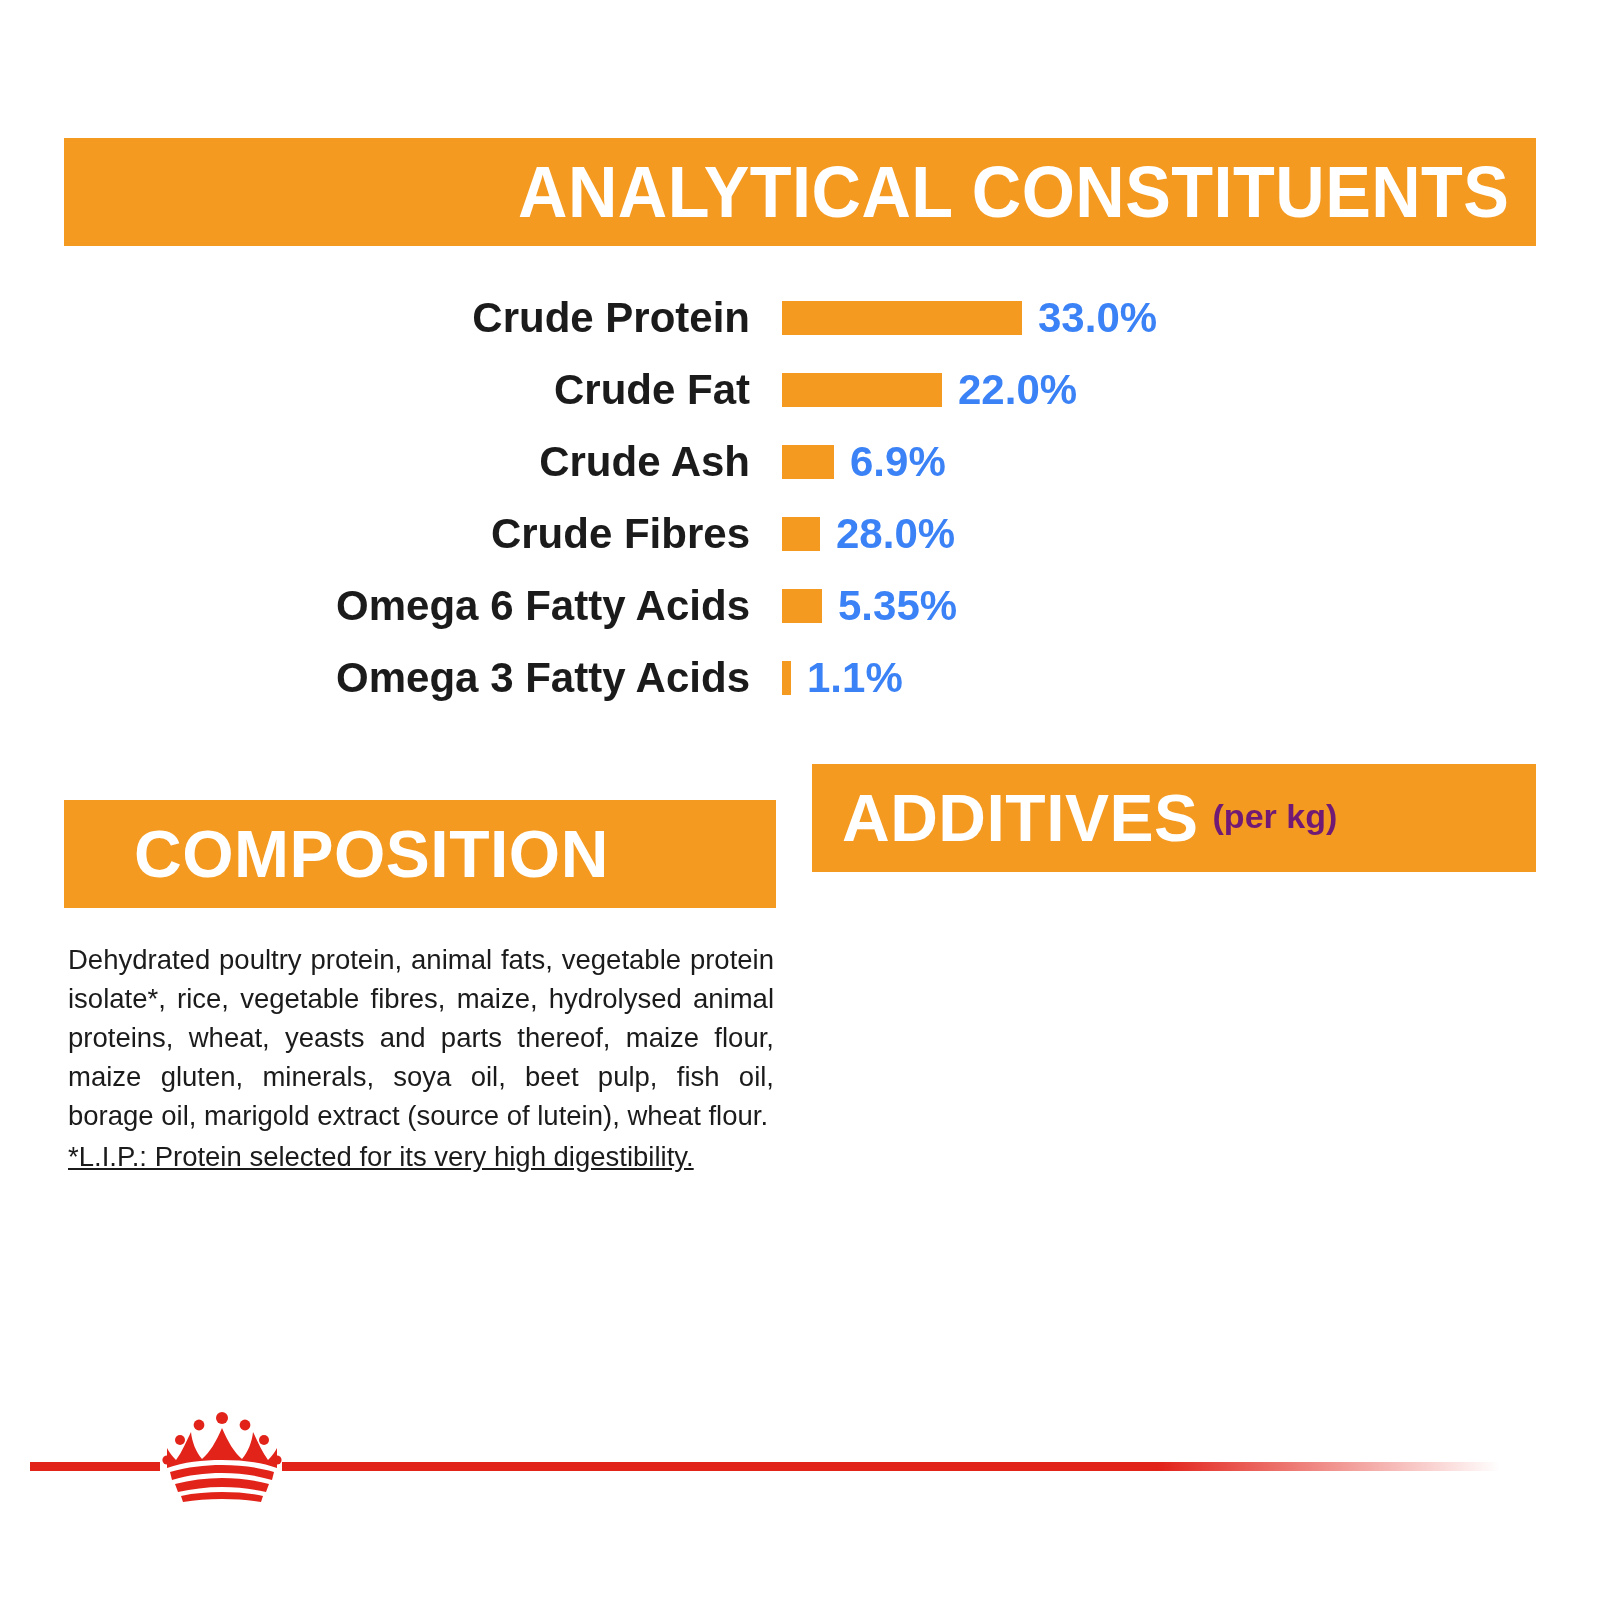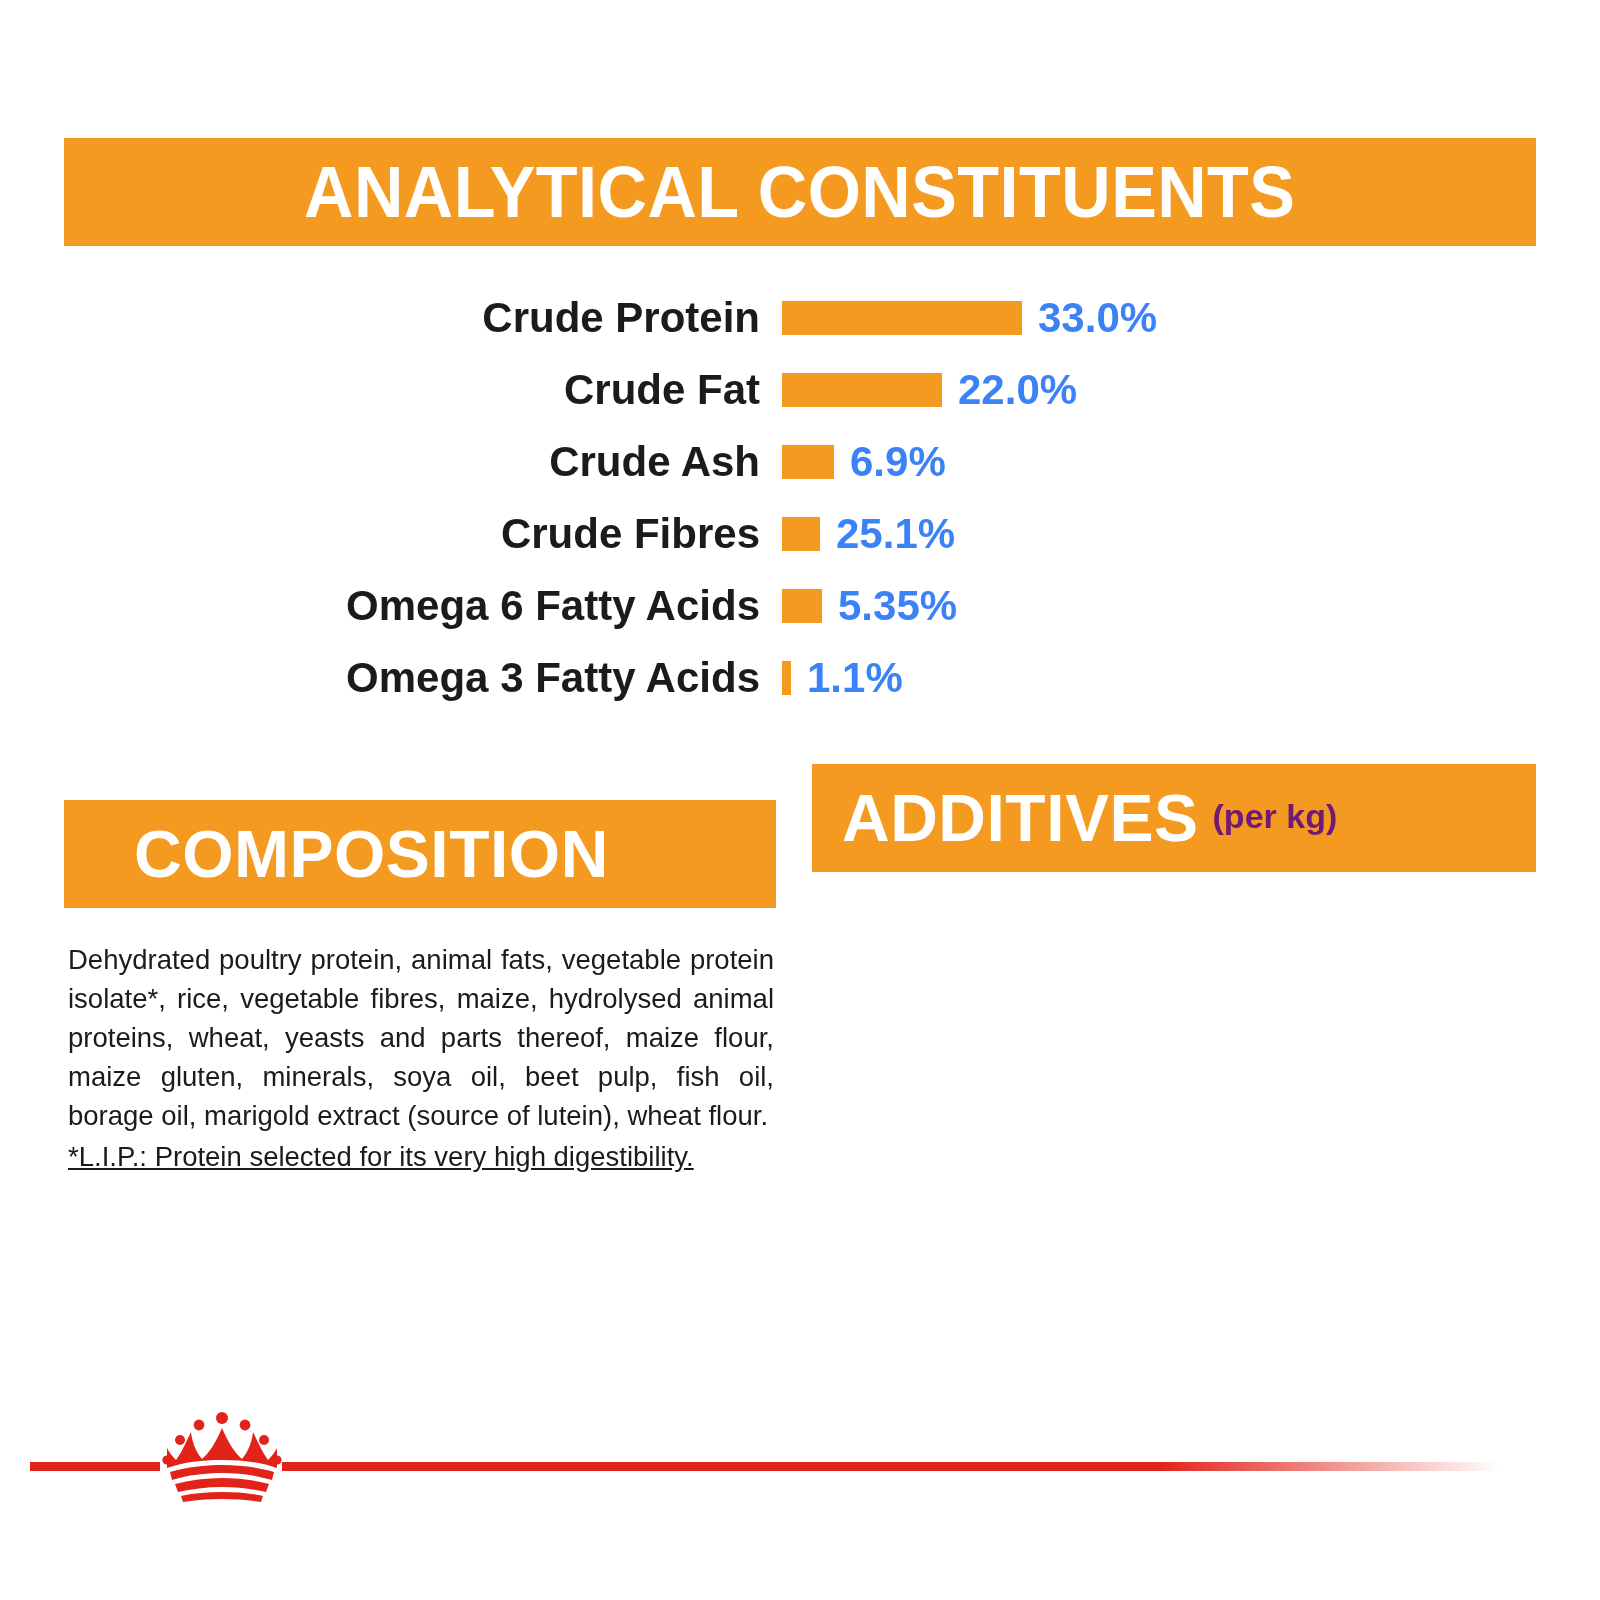--- a/index.html
+++ b/index.html
@@ -40,20 +40,21 @@
     font-stretch: condensed;
   }
 
   
   #ac-banner {
     position: absolute;
     left: 64px;
     top: 138px;
     width: 1472px;
     height: 108px;
+    justify-content: flex-end;
   }
   #ac-banner .banner-title {
     font-size: 72px;
     transform: scaleX(0.95);
   }
 
   
   #chart {
     position: absolute;
     left: 64px;
@@ -65,21 +66,21 @@
     display: flex;
     align-items: center;
     height: 72px;
   }
   .row-label {
     width: 718px;
     text-align: right;
     font-size: 42px;
     font-weight: bold;
     color: #1b1b1b;
-    padding-right: 22px;
+    padding-right: 32px;
     box-sizing: border-box;
     white-space: nowrap;
   }
   .row-bar {
     height: 34px;
     background: #F59A20;
     flex: 0 0 auto;
   }
   .row-value {
     font-size: 42px;
@@ -201,21 +202,21 @@
 
     <div class="row">
       <div class="row-label">Crude Ash</div>
       <div class="row-bar" style="width:52px"></div>
       <div class="row-value">6.9%</div>
     </div>
 
     <div class="row">
       <div class="row-label">Crude Fibres</div>
       <div class="row-bar" style="width:38px"></div>
-      <div class="row-value">25.1%</div>
+      <div class="row-value">28.0%</div>
     </div>
 
     <div class="row">
       <div class="row-label">Omega 6 Fatty Acids</div>
       <div class="row-bar" style="width:40px"></div>
       <div class="row-value">5.35%</div>
     </div>
 
     <div class="row">
       <div class="row-label">Omega 3 Fatty Acids</div>

